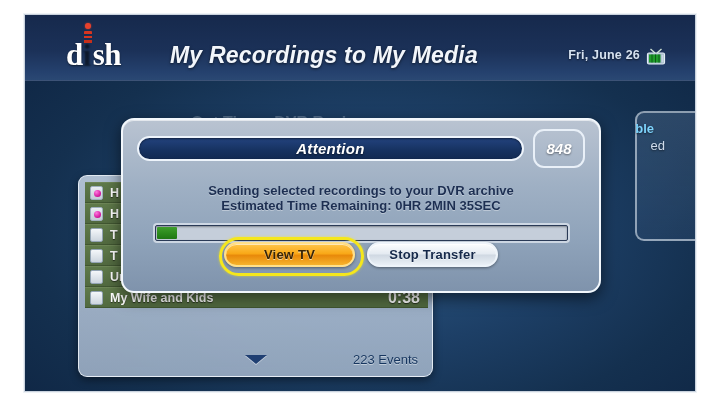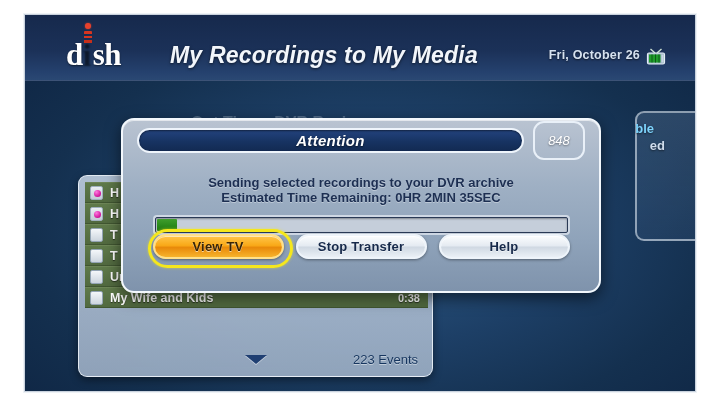--- a/index.html
+++ b/index.html
@@ -175,21 +175,21 @@
   }
   .row-hd {
     font-size: 11px;
     font-weight: bold;
     color: #dbe6c9;
     text-shadow: 0 1px 1px rgba(0,0,0,0.5);
     margin-right: 14px;
     letter-spacing: 0.5px;
   }
   .row-dur {
-    font-size: 11px;
+    font-size: 16px;
     font-weight: bold;
     color: #ffffff;
     text-shadow: 0 1px 1px rgba(0,0,0,0.55);
     min-width: 30px;
     text-align: right;
   }
 
   .list-footer {
     position: absolute;
     left: 6px; right: 6px; bottom: 6px;
@@ -235,21 +235,21 @@
     position: absolute;
     right: 41px; top: 106px;
     font-size: 13px; font-weight: bold;
     color: #7dd3fc;
     text-shadow: 0 1px 2px rgba(0,0,0,0.5);
     text-align: center;
   }
   .bg-text-right2 {
     position: absolute;
     right: 30px; top: 123px;
-    font-size: 13px; font-weight: bold;
+    font-size: 13px; font-weight: normal;
     color: #cfdcec;
     text-shadow: 0 1px 2px rgba(0,0,0,0.5);
   }
   .bg-right-panel {
     position: absolute;
     right: -10px; top: 96px;
     width: 70px; height: 130px;
     border-radius: 9px;
     border: 2px solid rgba(235,243,250,0.55);
     background: linear-gradient(180deg, rgba(120,150,185,0.25), rgba(70,100,140,0.2));
@@ -257,21 +257,21 @@
 
   
   .dialog {
     position: absolute;
     left: 96px; top: 103px;
     width: 480px; height: 175px;
     border-radius: 13px;
     background: linear-gradient(180deg, #b9c3d1 0%, #9fb0c4 38%, #8fa3ba 70%, #7f93ac 100%);
     border: 2px solid #f2f7fc;
     box-shadow: 0 5px 16px rgba(0,0,0,0.55), inset 0 1px 0 rgba(255,255,255,0.6);
-    padding: 8px 14px;
+    padding: 16px 14px;
   }
 
   .dialog-titlebar {
     display: flex;
     align-items: center;
     gap: 9px;
     height: 25px;
   }
   .dialog-title {
     flex: 1;
@@ -290,22 +290,22 @@
     color: #ffffff;
     text-shadow: 0 1px 2px rgba(0,0,0,0.6);
     letter-spacing: 0.3px;
   }
   .dialog-badge {
     width: 52px; height: 39px;
     border-radius: 11px;
     border: 2px solid #e9f0f8;
     background: transparent;
     display: flex; align-items: center; justify-content: center;
-    font-size: 13px;
-    font-weight: normal;
+    font-size: 15px;
+    font-weight: bold;
     font-style: italic;
     color: #ffffff;
     text-shadow: 0 1px 2px rgba(0,0,0,0.45);
   }
 
   .dialog-message {
     margin-top: 22px;
     text-align: center;
     font-size: 13px;
     font-weight: bold;
@@ -379,21 +379,21 @@
   <div class="tv-frame">
     <div class="tv-bg"></div>
 
     <div class="header">
       <div class="dish-logo">
         <span>d</span>
           <span class="dish-i">i</span>
           <span>sh</span>
       </div>
       <div class="header-title">My Recordings to My Media</div>
-      <div class="header-date">Fri, October 26</div>
+      <div class="header-date">Fri, June 26</div>
       <div class="tv-icon">
         <svg width="20" height="17" viewBox="0 0 20 17">
           <path d="M4.5 1 L9 5 M15.5 1 L11 5" stroke="#cfe3d2" stroke-width="1.4" fill="none"></path>
           <rect x="1.5" y="5" width="17" height="11" rx="1.5" fill="#9fb5c6" stroke="#e3edf5" stroke-width="1.2"></rect>
           <rect x="3" y="6.5" width="11.5" height="8" fill="#1f9c2a"></rect>
           <rect x="5.5" y="6.5" width="1" height="8" fill="#0d5c18"></rect>
           <rect x="9" y="6.5" width="1" height="8" fill="#0d5c18"></rect>
           <rect x="12.5" y="6.5" width="1" height="8" fill="#0d5c18"></rect>
           <rect x="15.5" y="6.5" width="2" height="8" fill="#c9d8e4"></rect>
         </svg>
@@ -475,20 +475,17 @@
       </div>
 
       <div class="dialog-buttons">
         <div class="btn selected">
           <span class="btn-focus-ring"></span>
           <span>View TV</span>
         </div>
         <div class="btn">
           <span>Stop Transfer</span>
         </div>
-        <div class="btn">
-          <span>Help</span>
-        </div>
       </div>
     </div>
 
   </div>
 </div>
 
 </body></html>

